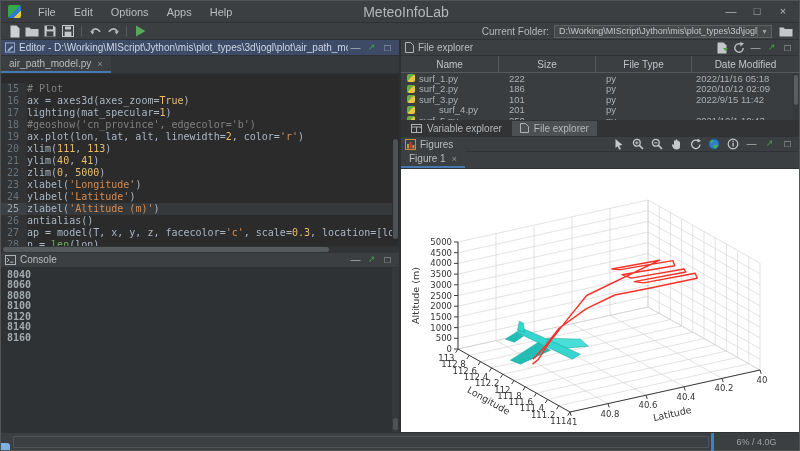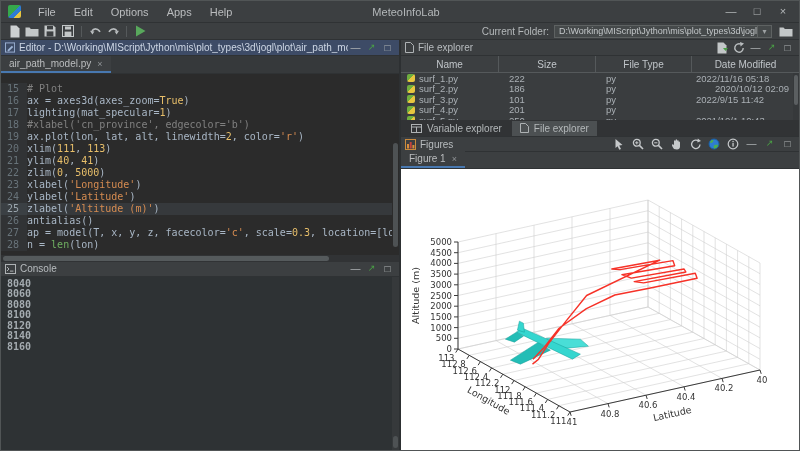--- a/index.html
+++ b/index.html
@@ -7,21 +7,21 @@
     font-family:"Liberation Sans", sans-serif; }
   .app { width:800px; height:451px; display:flex; flex-direction:column;
     background:#14b8a6; border:1px solid #515556; color:#bbbdbf; position:relative; }
 
   
   .titlebar { height:22px; display:flex; align-items:center; background:#3c3f41;
     border-bottom:1px solid #2f3234; padding:0 4px; position:relative; flex:0 0 auto; }
   .logo { width:13px; height:13px; border-radius:2px; margin:0 8px 0 3px;
     background:linear-gradient(135deg,#35a84c 0 48%,#2e7dd1 48% 72%,#e8c63f 72%); flex:0 0 auto; }
   .menu-item { font-size:11px; padding:0 9px; color:#bbbdbf; cursor:default; }
-  .win-title { position:absolute; left:12px; right:0; text-align:center; font-size:11px; color:#b4b8ba; pointer-events:none; }
+  .win-title { position:absolute; left:12px; right:0; text-align:center; font-size:14px; color:#b4b8ba; pointer-events:none; }
   .win-controls { margin-left:auto; display:flex; gap:2px; z-index:2; }
   .wc { width:24px; height:18px; text-align:center; line-height:17px; font-size:11px; color:#b4b8ba; }
 
   
   .toolbar { height:17px; display:flex; align-items:center; background:#3c3f41;
     border-bottom:1px solid #2f3234; padding:0 4px; flex:0 0 auto; }
   .tb-btn { width:18px; height:15px; display:flex; align-items:center; justify-content:center; }
   .tb-sep { width:1px; height:11px; background:#55595b; margin:0 4px; }
   .cf-wrap { margin-left:auto; display:flex; align-items:center; gap:5px; }
   .cf-label { font-size:10px; color:#b4b8ba; }
@@ -205,21 +205,21 @@
       <div class="tabbar">
         <div class="tab">
           <span>air_path_model.py</span>
           <span class="close">×</span>
         </div>
       </div>
       <div class="code-area" id="code-area">
         <div class="cl"><span class="ln">15</span><span class="ct"><span class="tk-c"># Plot</span></span></div>
           <div class="cl"><span class="ln">16</span><span class="ct"><span class="tk-d">ax = axes3d(axes_zoom=</span><span class="tk-n">True</span><span class="tk-d">)</span></span></div>
           <div class="cl"><span class="ln">17</span><span class="ct"><span class="tk-d">lighting(mat_specular=</span><span class="tk-n">1</span><span class="tk-d">)</span></span></div>
-          <div class="cl"><span class="ln">18</span><span class="ct"><span class="tk-c">#xlabel('cn_province', edgecolor='b')</span></span></div>
+          <div class="cl"><span class="ln">18</span><span class="ct"><span class="tk-c">#geoshow('cn_province', edgecolor='b')</span></span></div>
           <div class="cl"><span class="ln">19</span><span class="ct"><span class="tk-d">ax.plot(lon, lat, alt, linewidth=</span><span class="tk-n">2</span><span class="tk-d">, color=</span><span class="tk-s">'r'</span><span class="tk-d">)</span></span></div>
           <div class="cl"><span class="ln">20</span><span class="ct"><span class="tk-d">xlim(</span><span class="tk-n">111</span><span class="tk-d">, </span><span class="tk-n">113</span><span class="tk-d">)</span></span></div>
           <div class="cl"><span class="ln">21</span><span class="ct"><span class="tk-d">ylim(</span><span class="tk-n">40</span><span class="tk-d">, </span><span class="tk-n">41</span><span class="tk-d">)</span></span></div>
           <div class="cl"><span class="ln">22</span><span class="ct"><span class="tk-d">zlim(</span><span class="tk-n">0</span><span class="tk-d">, </span><span class="tk-n">5000</span><span class="tk-d">)</span></span></div>
           <div class="cl"><span class="ln">23</span><span class="ct"><span class="tk-d">xlabel(</span><span class="tk-s">'Longitude'</span><span class="tk-d">)</span></span></div>
           <div class="cl"><span class="ln">24</span><span class="ct"><span class="tk-d">ylabel(</span><span class="tk-s">'Latitude'</span><span class="tk-d">)</span></span></div>
           <div class="cl cur"><span class="ln">25</span><span class="ct"><span class="tk-d">zlabel(</span><span class="tk-s">'Altitude (m)'</span><span class="tk-d">)</span></span></div>
           <div class="cl"><span class="ln">26</span><span class="ct"><span class="tk-d">antialias()</span></span></div>
           <div class="cl"><span class="ln">27</span><span class="ct"><span class="tk-d">ap = model(T, x, y, z, facecolor=</span><span class="tk-s">'c'</span><span class="tk-d">, scale=</span><span class="tk-n">0.3</span><span class="tk-d">, location=[lon[</span></span></div>
           <div class="cl"><span class="ln">28</span><span class="ct"><span class="tk-d">n = </span><span class="tk-b">len</span><span class="tk-d">(lon)</span></span></div>
@@ -299,33 +299,33 @@
             <div class="fe-cell" style="width: 96px; padding-left: 10px;">py</div>
             <div class="fe-cell" style="flex: 1 1 0%; padding-left: 4px;">2022/11/16 05:18</div>
           </div>
           <div class="fe-row">
             <div class="fe-cell" style="width: 98px; display: flex; align-items: center;">
               <span class="py-ico"></span>
               <span>surf_2.py</span>
             </div>
             <div class="fe-cell" style="width: 97px; padding-left: 10px;">186</div>
             <div class="fe-cell" style="width: 96px; padding-left: 10px;">py</div>
-            <div class="fe-cell" style="flex: 1 1 0%; padding-left: 4px; margin-left: 19px;">2020/10/12 02:09</div>
+            <div class="fe-cell" style="flex: 1 1 0%; padding-left: 4px;">2020/10/12 02:09</div>
           </div>
           <div class="fe-row">
             <div class="fe-cell" style="width: 98px; display: flex; align-items: center;">
               <span class="py-ico"></span>
               <span>surf_3.py</span>
             </div>
             <div class="fe-cell" style="width: 97px; padding-left: 10px;">101</div>
             <div class="fe-cell" style="width: 96px; padding-left: 10px;">py</div>
             <div class="fe-cell" style="flex: 1 1 0%; padding-left: 4px;">2022/9/15 11:42</div>
           </div>
           <div class="fe-row">
-            <div class="fe-cell" style="width: 98px; display: flex; align-items: center;">
+            <div class="fe-cell" style="width: 98px; display: flex; align-items: center; gap: 20px;">
               <span class="py-ico"></span>
               <span>surf_4.py</span>
             </div>
             <div class="fe-cell" style="width: 97px; padding-left: 10px;">201</div>
             <div class="fe-cell" style="width: 96px; padding-left: 10px;">py</div>
             <div class="fe-cell" style="flex: 1 1 0%; padding-left: 4px; margin-top: 42px;">2020/11/30 04:53</div>
           </div>
           <div class="fe-row">
             <div class="fe-cell" style="width: 98px; display: flex; align-items: center;">
               <span class="py-ico"></span>
@@ -556,13 +556,20 @@
               <polygon points="-34,-10 -28,-14 30,12 22,17" fill="#35d6cf" stroke="#149e98" stroke-width="0.5"></polygon>
               <polygon points="-34,-10 -45,-3 -36,0 -27,-6" fill="#23bdb6" stroke="#149e98" stroke-width="0.5"></polygon>
               <polygon points="-33,-12 -31,-21 -27,-19 -26,-10" fill="#35d6cf" stroke="#149e98" stroke-width="0.5"></polygon>
             </g>
             <polyline points="132.0,190.2 143.1,178.4 158.1,159.3 185.4,139.6 213.8,126.0 248.2,119.2 296.1,109.3 294.3,104.2 242.6,113.9 233.2,112.6 284.9,103.0 283.1,100.0 230.3,109.1 220.9,105.7 273.7,96.7 271.9,91.6 219.1,100.6 210.8,100.0 258.7,91.2 185.6,126.5 165.0,152.1 147.7,174.4 137.4,190.4 131.5,195.1" fill="none" stroke="#f63228" stroke-width="1.4" stroke-linejoin="round"></polyline>
           </svg>
       </div>
     </div>
   </div>
 
+  <div class="statusbar">
+    <span class="corner-chip"></span>
+    <div class="sb-left"></div>
+    <div class="sb-mem">
+      <span>6% / 4.0G</span>
+    </div>
+  </div>
 </div>
 
 </body></html>

